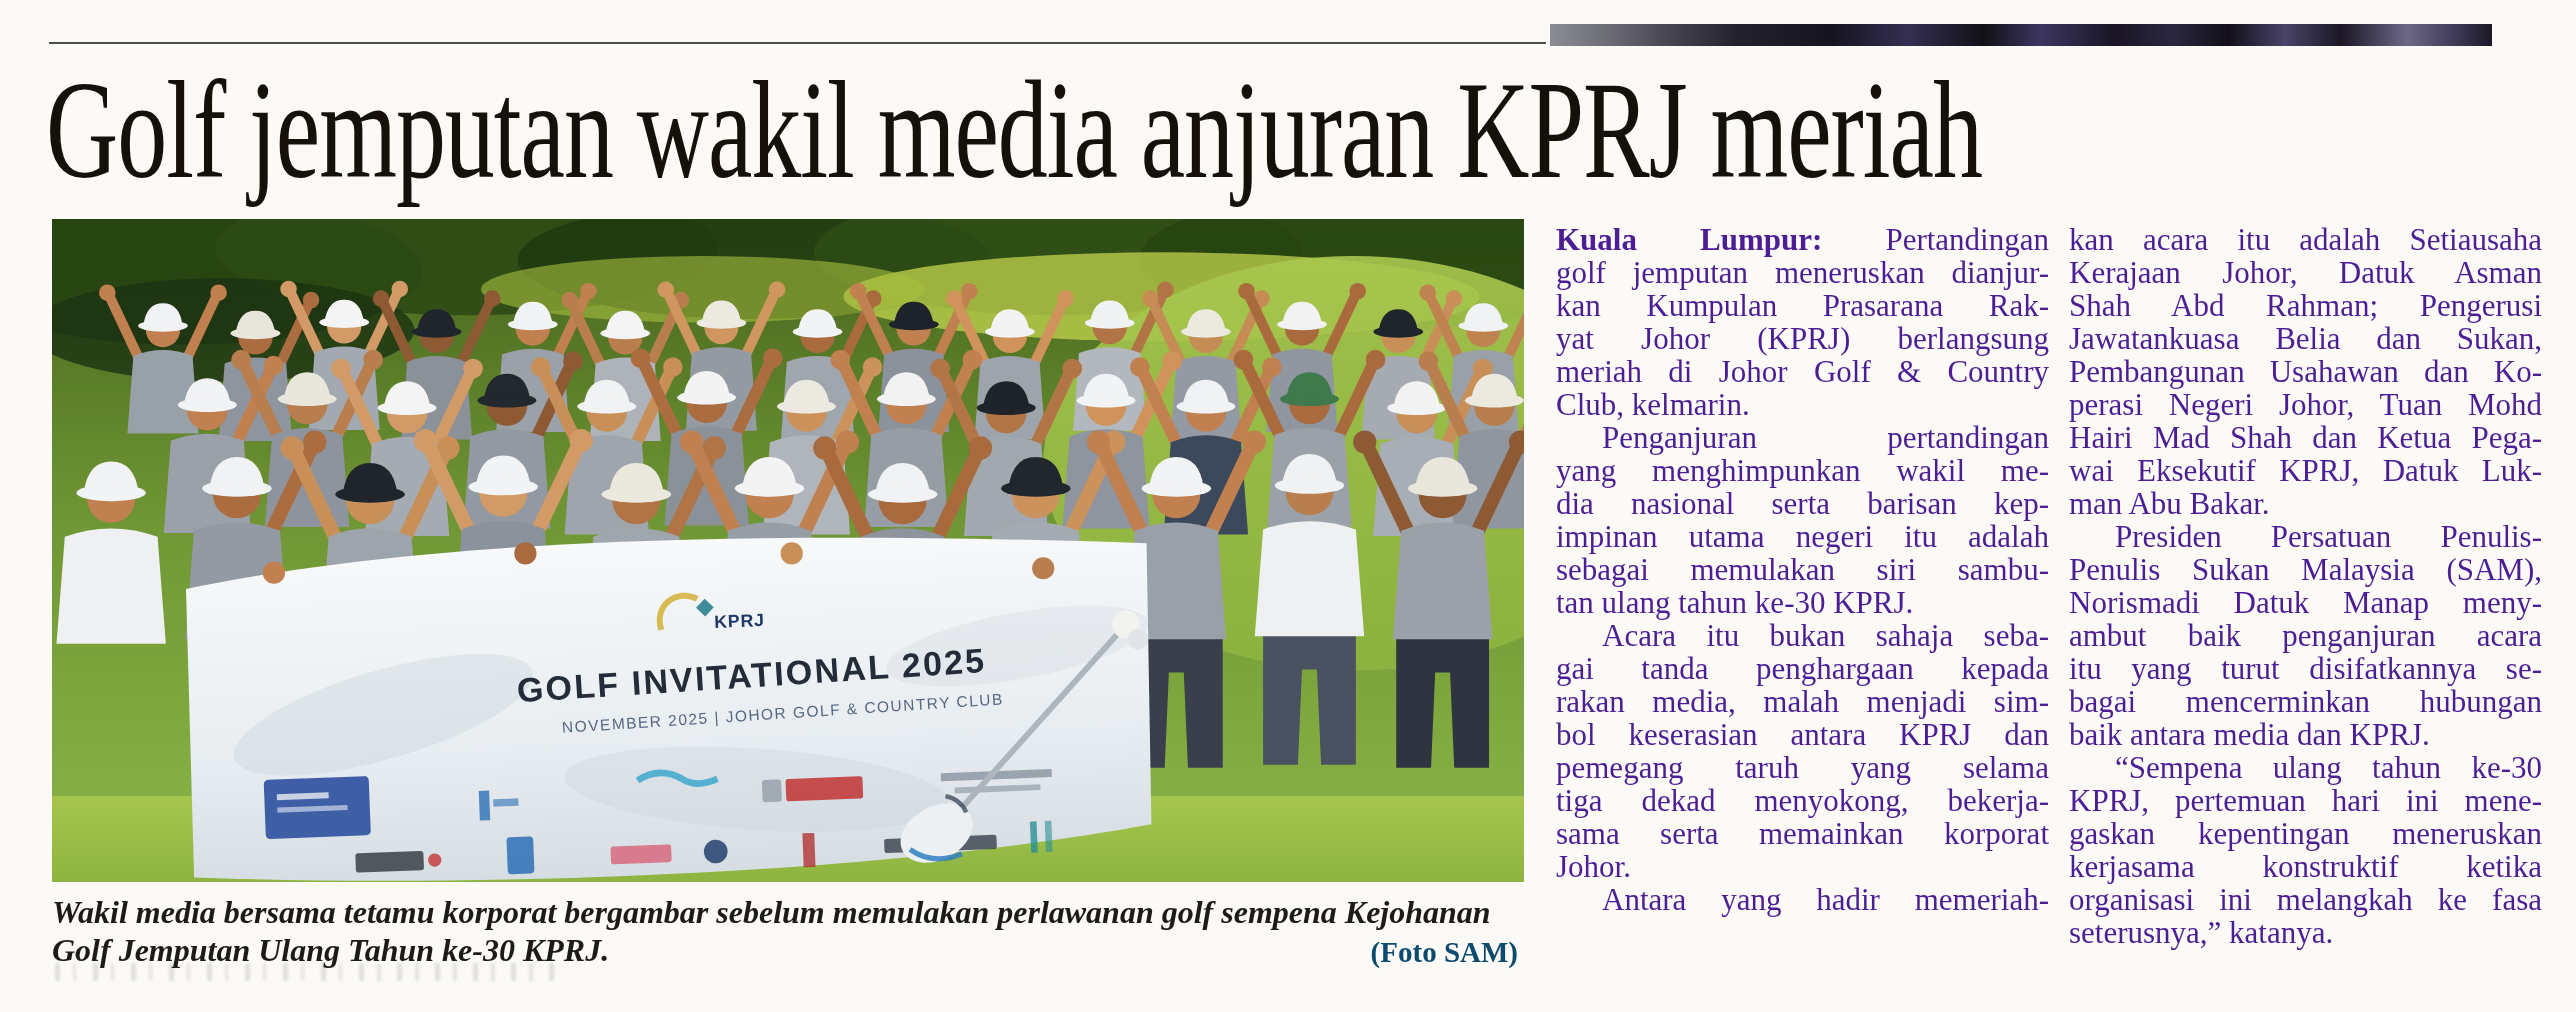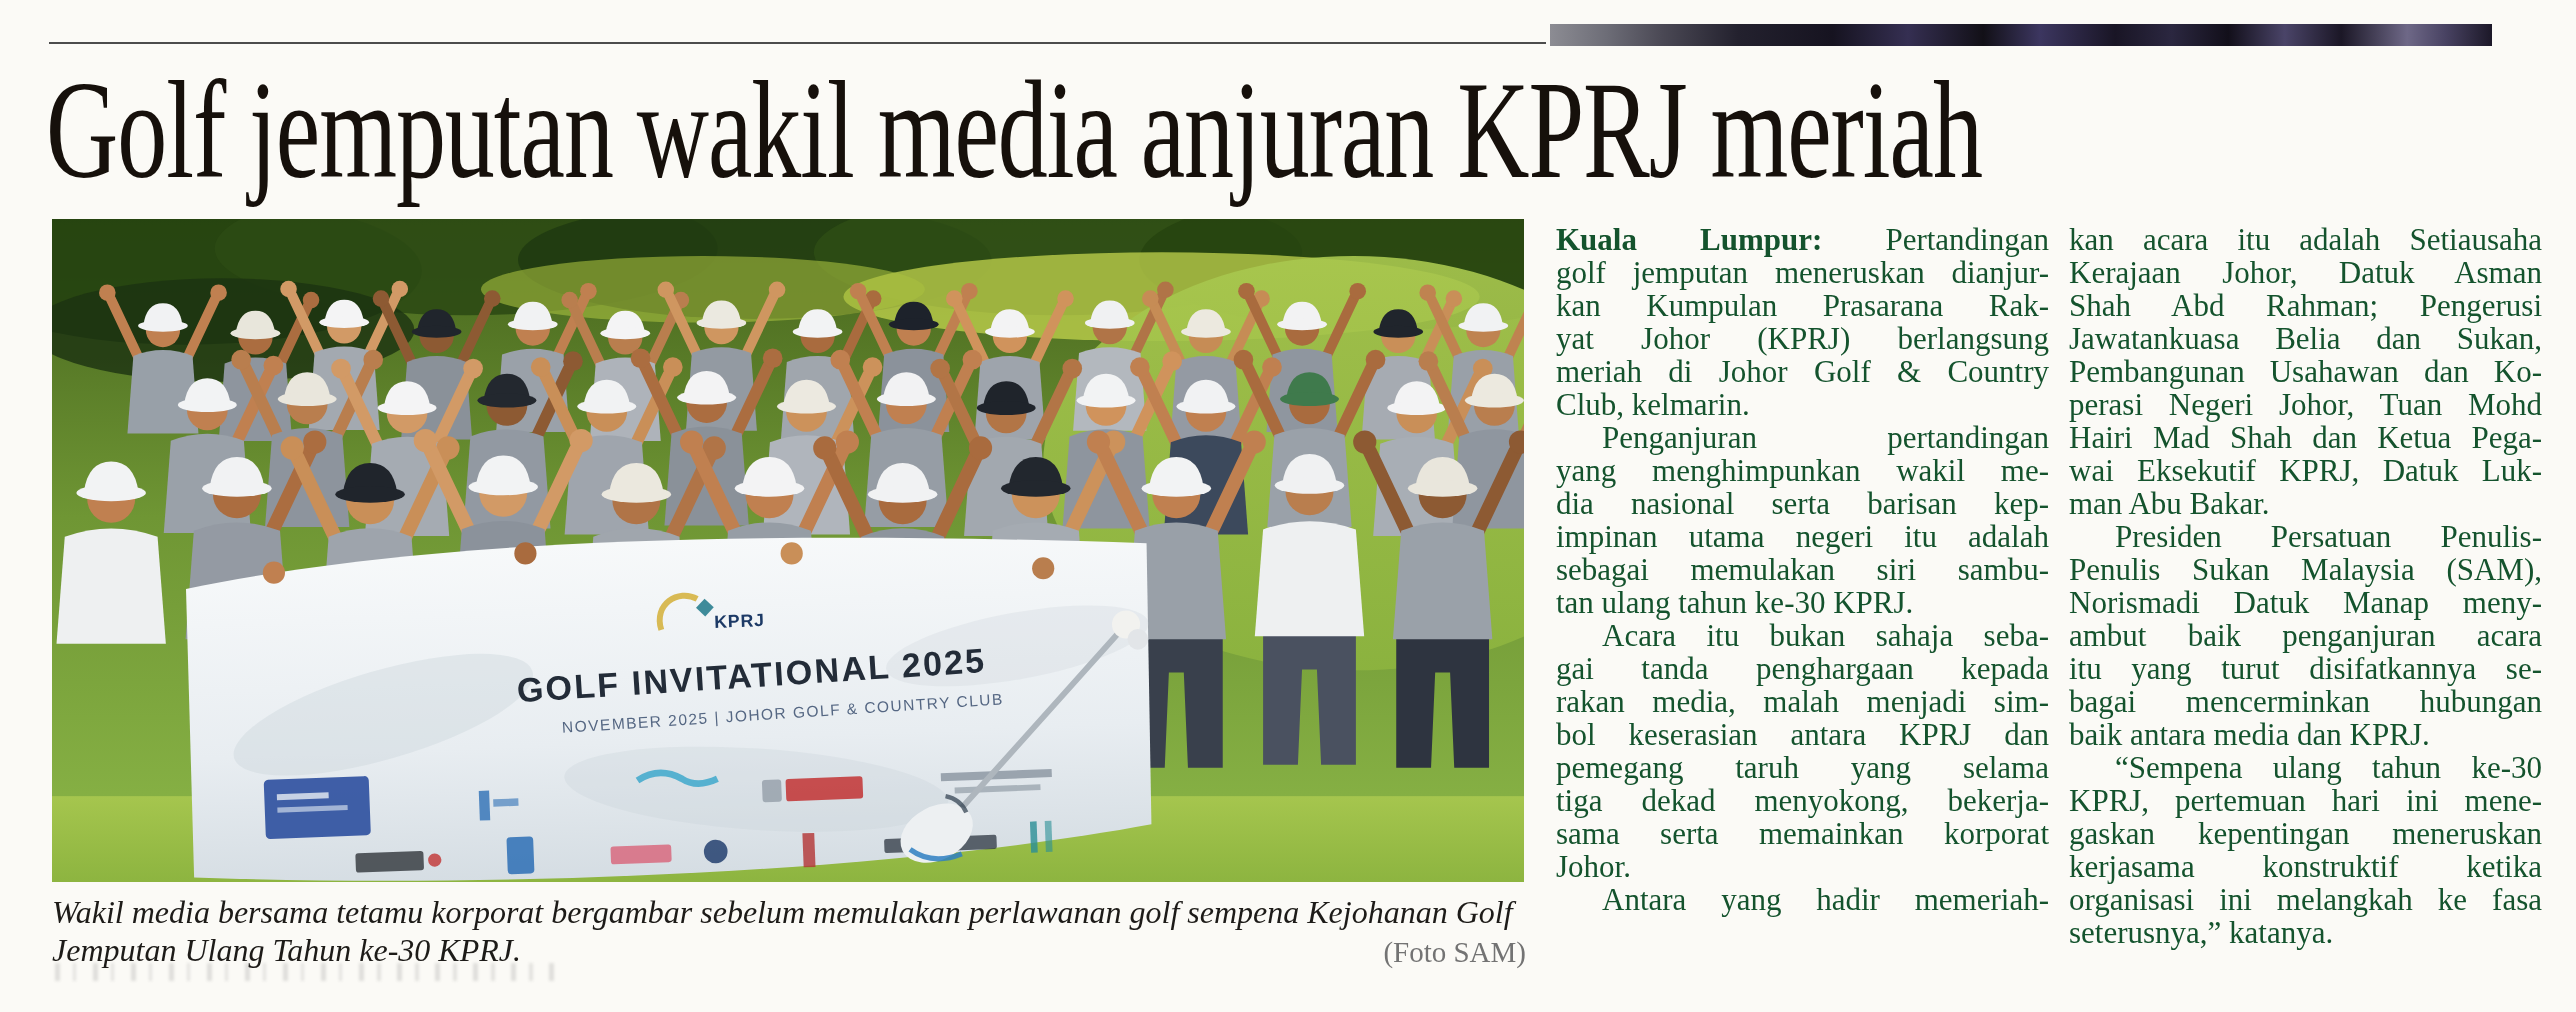--- a/index.html
+++ b/index.html
@@ -22,27 +22,27 @@
   .hand{fill:var(--skin);}
   .torso{fill:var(--shirt);}
   .headc{fill:var(--skin);}
   .hat{fill:var(--hat);}
   .pant{fill:var(--pant);}
   .ban-title{font-family:"Liberation Sans",sans-serif;font-weight:bold;fill:#232c38;letter-spacing:3px;}
   .ban-sub{font-family:"Liberation Sans",sans-serif;fill:#3c5070;letter-spacing:2px;opacity:.85;}
   .ban-logo{font-family:"Liberation Sans",sans-serif;font-weight:bold;fill:#1d3a66;letter-spacing:1px;}
 
   
-  .caption{position:absolute;left:52px;top:893px;width:1474px;font-style:italic;font-size:32px;line-height:38px;color:#1d1b18;}
-  .caption .credit{position:absolute;right:0;bottom:-1.5px;font-style:normal;font-size:29px;color:#737373;}
+  .caption{position:absolute;left:52px;top:893px;width:1474px;font-style:italic;font-size:32px;line-height:38px;color:#1d1b18;font-weight:bold;}
+  .caption .credit{position:absolute;right:8px;bottom:-1.5px;font-style:normal;font-size:29px;color:#0c4a6e;}
   .ghost-row{position:absolute;left:55px;top:963px;width:510px;height:18px;opacity:.14;filter:blur(1.5px);
     background:repeating-linear-gradient(90deg,#3a3a3a 0 5.2px,transparent 5.2px 18px,#555 18px 21.5px,transparent 21.5px 38px);}
 
   
-  .col{position:absolute;top:223px;font-size:31px;line-height:33px;color:#14532d;}
+  .col{position:absolute;top:223px;font-size:31px;line-height:33px;color:#4c1d95;}
   .col.c1{left:1556px;width:493px;}
   .col.c2{left:2069px;width:473px;}
   .bline{text-align:justify;text-align-last:justify;white-space:normal;height:33px;overflow:visible;}
   .bline.ind{padding-left:46px;}
   .bline.pend{text-align-last:left;}
   .bline b{font-weight:bold;}
 </style>
 </head>
 <body>
 

